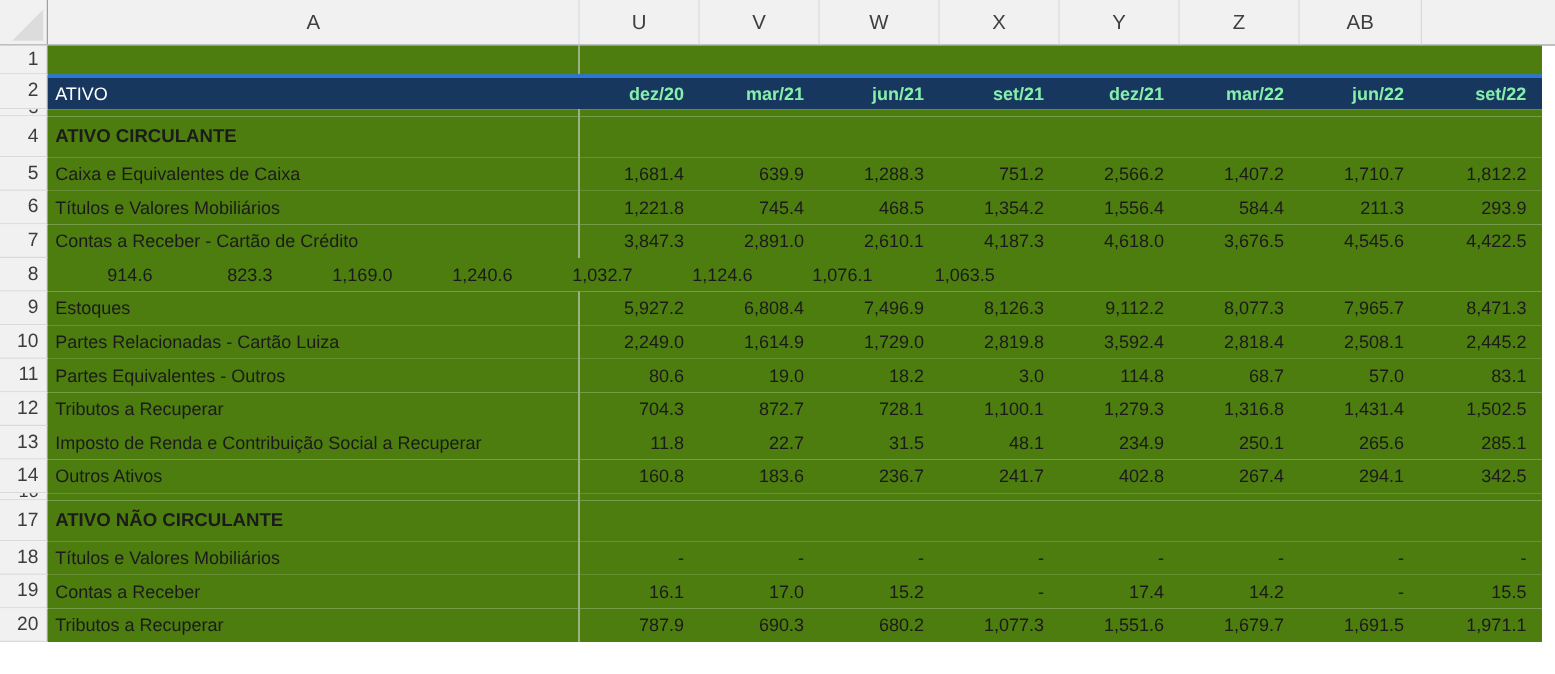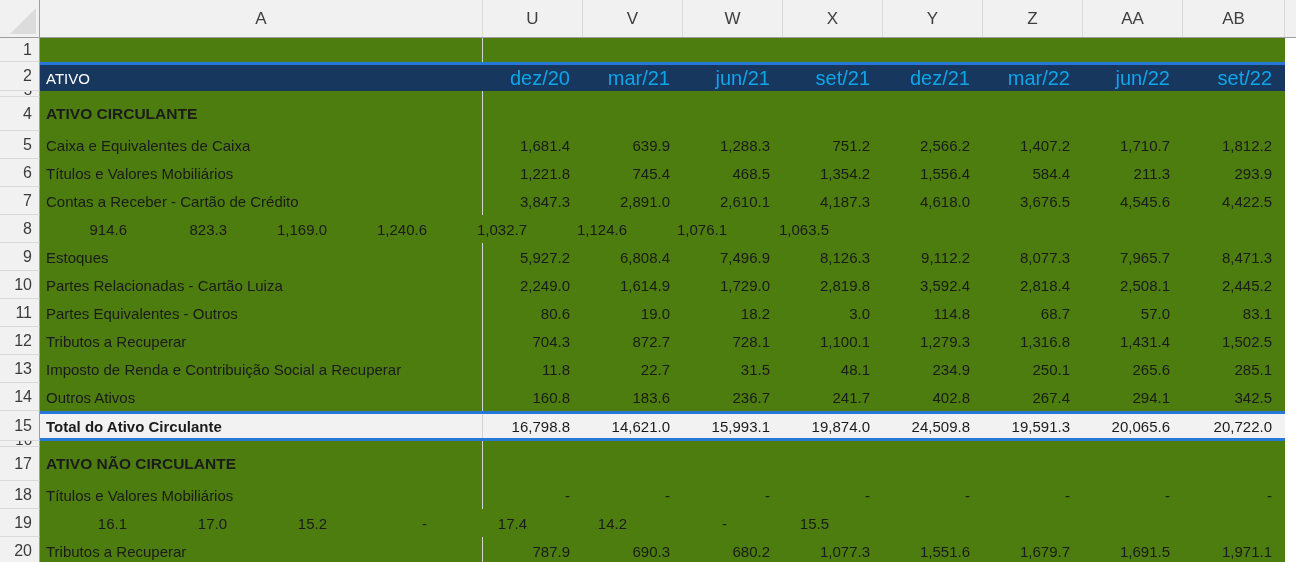--- a/index.html
+++ b/index.html
@@ -30,21 +30,21 @@
     border-right:1px solid var(--gridline);white-space:nowrap;overflow:hidden}
   .vc{width:100px;display:flex;align-items:center;justify-content:flex-end;
     padding-right:13px;font-size:15px;white-space:nowrap}
   .vc.last{width:102px}
 
   
   .r-empty{height:24px}
   .r-header{height:29px}
   .r-header .cells{background:var(--navy);border-top:3px solid var(--blue)}
   .r-header .lc{color:#fff;font-weight:normal;border-right:none;font-size:15px}
-  .r-header .vc{color:#0ea5e9;font-weight:normal;font-size:20px}
+  .r-header .vc{color:#86efac;font-weight:bold;font-size:15px}
   .r-hidden{height:6px}
   .r-hidden .gut{padding-right:7px}
   .r-hidden .gut span{transform:translateY(-4px);font-size:15px}
   .r-section{height:34px}
   .r-section .lc{font-weight:bold;font-size:15.5px}
   .r-data{height:28px}
   .r-total{height:30px}
   .r-total .cells{background:var(--total-bg);border-top:3px solid var(--blue);border-bottom:3px solid var(--blue)}
   .r-total .lc{font-weight:bold}
 </style>
@@ -57,21 +57,20 @@
       <div class="tri"></div>
     </div>
 
   <div class="ch lab">A</div>
       <div class="ch val">U</div>
       <div class="ch val">V</div>
       <div class="ch val">W</div>
       <div class="ch val">X</div>
       <div class="ch val">Y</div>
       <div class="ch val">Z</div>
-      <div class="ch val">AA</div>
       <div class="ch val last">AB</div>
       <div class="ch filler"></div>
     </div>
   <div id="rows">
 
   <div class="row r-empty">
         <div class="gut">
           <span>1</span>
         </div>
         <div class="cells">
@@ -278,36 +277,20 @@
           <div class="vc">160.8</div>
           <div class="vc">183.6</div>
           <div class="vc">236.7</div>
           <div class="vc">241.7</div>
           <div class="vc">402.8</div>
           <div class="vc">267.4</div>
           <div class="vc">294.1</div>
           <div class="vc last">342.5</div>
         </div>
       </div>
-      <div class="row r-total">
-        <div class="gut">
-          <span>15</span>
-        </div>
-        <div class="cells">
-          <div class="lc">Total do Ativo Circulante</div>
-          <div class="vc">16,798.8</div>
-          <div class="vc">14,621.0</div>
-          <div class="vc">15,993.1</div>
-          <div class="vc">19,874.0</div>
-          <div class="vc">24,509.8</div>
-          <div class="vc">19,591.3</div>
-          <div class="vc">20,065.6</div>
-          <div class="vc last">20,722.0</div>
-        </div>
-      </div>
       <div class="row r-hidden">
         <div class="gut">
           <span>16</span>
         </div>
         <div class="cells">
           <div class="lc"></div>
         </div>
       </div>
       <div class="row r-section">
         <div class="gut">
@@ -339,20 +322,21 @@
           <div class="vc">-</div>
           <div class="vc">-</div>
           <div class="vc last">-</div>
         </div>
       </div>
       <div class="row r-data">
         <div class="gut">
           <span>19</span>
         </div>
         <div class="cells">
+          <div class="lc">Contas a Receber</div>
           <div class="vc">16.1</div>
           <div class="vc">17.0</div>
           <div class="vc">15.2</div>
           <div class="vc">-</div>
           <div class="vc">17.4</div>
           <div class="vc">14.2</div>
           <div class="vc">-</div>
           <div class="vc last">15.5</div>
         </div>
       </div>

